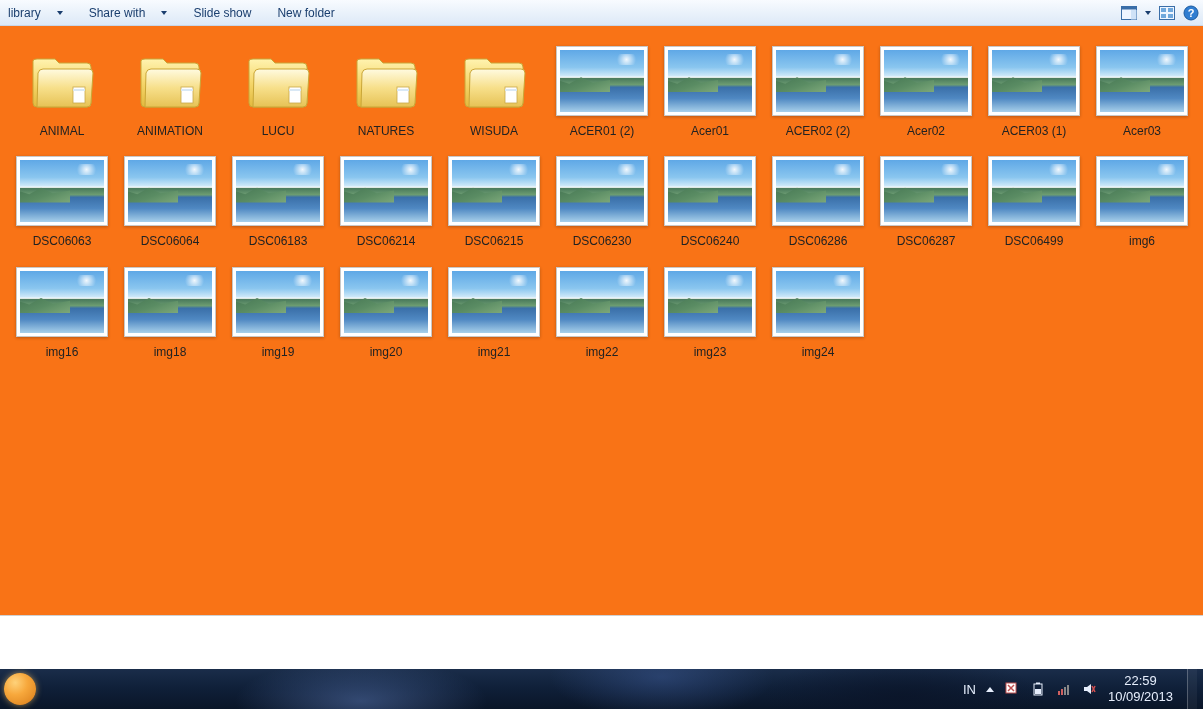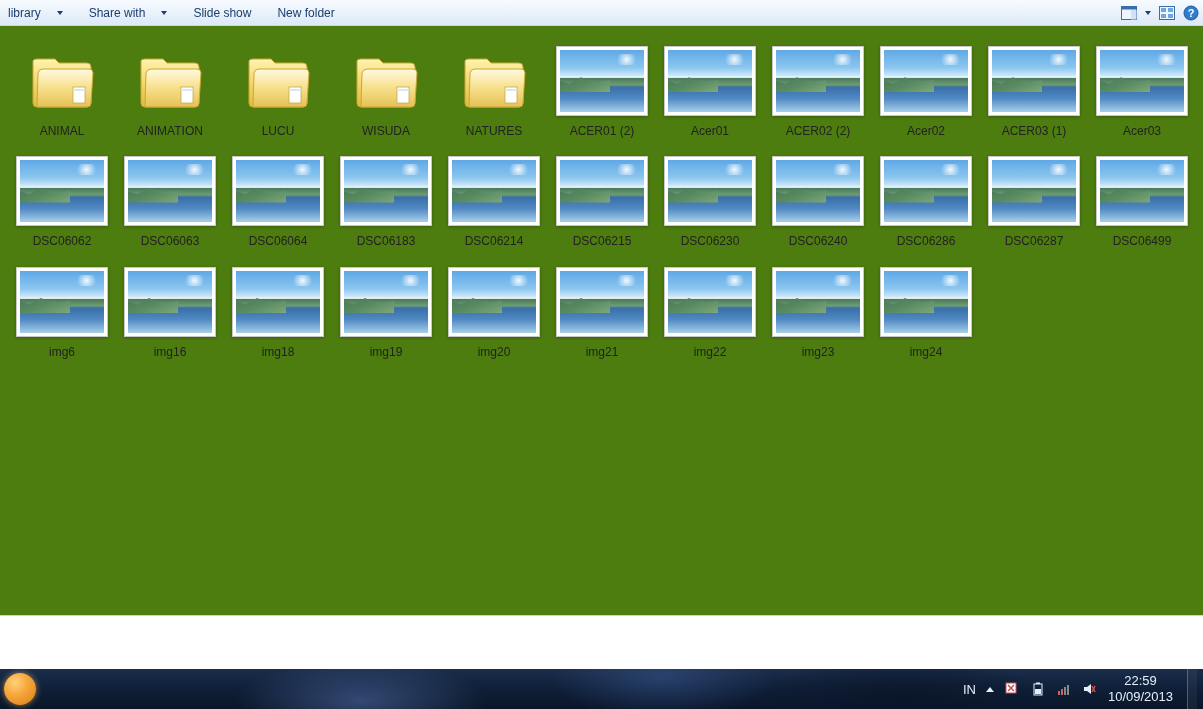--- a/index.html
+++ b/index.html
@@ -30,21 +30,21 @@
     border-top: 4px solid #1a3e6e;
   }
   .toolbar-right { margin-left: auto; display: flex; align-items: center; gap: 8px; }
   .tb-icon { width: 16px; height: 16px; display: flex; align-items: center; justify-content: center; }
   .preview-pane-icon svg, .view-icon svg, .help-icon svg { display:block; }
 
   .content {
     height: 590px;
     overflow: auto;
     padding: 12px 0 0 8px;
-    background: #4d7c0f;
+    background: #f97316;
     border-bottom: 1px solid #d0d0d0;
   }
   .grid {
     display: flex;
     flex-wrap: wrap;
   }
   .item {
     width: 108px;
     display: flex;
     flex-direction: column;
@@ -285,21 +285,21 @@
       <stop offset="50%" stop-color="#f7df8a"></stop>
       <stop offset="100%" stop-color="#e6c255"></stop>
     </linearGradient>
   </defs>
   <path d="M6 12 L6 54 Q6 58 10 58 L60 58 Q64 58 64 54 L64 18 Q64 14 60 14 L32 14 L28 10 L10 10 Q6 10 6 12 Z" fill="url(#fb)" stroke="#caa637" stroke-width="1"></path>
   <path d="M10 58 L60 58 Q64 58 64 54 L66 24 Q66 20 62 20 L16 20 Q12 20 11 24 Z" fill="url(#ff)" stroke="#caa637" stroke-width="1"></path>
   <rect x="46" y="38" width="12" height="16" fill="#fff" stroke="#c9a94a" stroke-width="0.8"></rect>
   <rect x="46" y="40" width="12" height="2" fill="#d9e8f5"></rect>
 </svg>
         </div>
-        <div class="item-label">WISUDA</div>
+        <div class="item-label">NATURES</div>
       </div>
       <div class="item">
         <div class="thumb-box">
 <svg class="folder-svg" viewBox="0 0 70 64">
   <defs>
     <linearGradient id="fb" x1="0" y1="0" x2="0" y2="1">
       <stop offset="0%" stop-color="#fff3b0"></stop>
       <stop offset="50%" stop-color="#f5d66a"></stop>
       <stop offset="100%" stop-color="#e2b93e"></stop>
     </linearGradient>
@@ -308,21 +308,21 @@
       <stop offset="50%" stop-color="#f7df8a"></stop>
       <stop offset="100%" stop-color="#e6c255"></stop>
     </linearGradient>
   </defs>
   <path d="M6 12 L6 54 Q6 58 10 58 L60 58 Q64 58 64 54 L64 18 Q64 14 60 14 L32 14 L28 10 L10 10 Q6 10 6 12 Z" fill="url(#fb)" stroke="#caa637" stroke-width="1"></path>
   <path d="M10 58 L60 58 Q64 58 64 54 L66 24 Q66 20 62 20 L16 20 Q12 20 11 24 Z" fill="url(#ff)" stroke="#caa637" stroke-width="1"></path>
   <rect x="46" y="38" width="12" height="16" fill="#fff" stroke="#c9a94a" stroke-width="0.8"></rect>
   <rect x="46" y="40" width="12" height="2" fill="#d9e8f5"></rect>
 </svg>
         </div>
-        <div class="item-label">NATURES</div>
+        <div class="item-label">WISUDA</div>
       </div>
       <div class="item">
         <div class="thumb-box">
           <div class="img-frame">
             <div class="landscape"></div>
           </div>
         </div>
         <div class="item-label">ACER01 (2)</div>
       </div>
       <div class="item">
@@ -357,28 +357,20 @@
         </div>
         <div class="item-label">ACER03 (1)</div>
       </div>
       <div class="item">
         <div class="thumb-box">
           <div class="img-frame">
             <div class="landscape"></div>
           </div>
         </div>
         <div class="item-label">Acer03</div>
-      </div>
-      <div class="item">
-        <div class="thumb-box">
-          <div class="img-frame">
-            <div class="landscape"></div>
-          </div>
-        </div>
-        <div class="item-label">DSC06062</div>
       </div>
       <div class="item">
         <div class="thumb-box">
           <div class="img-frame">
             <div class="landscape"></div>
           </div>
         </div>
         <div class="item-label">DSC06063</div>
       </div>
       <div class="item">

